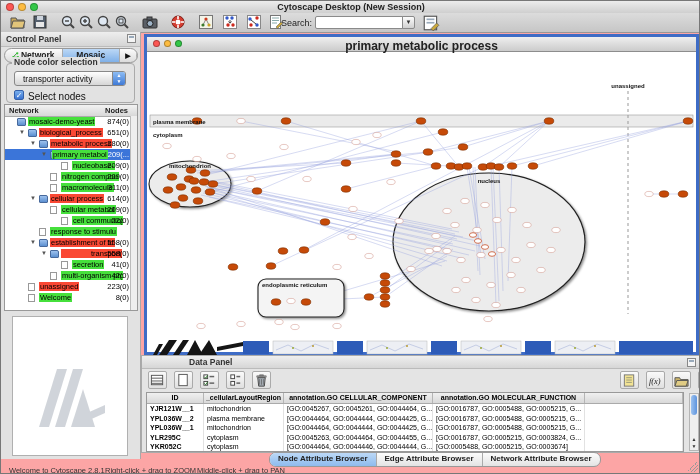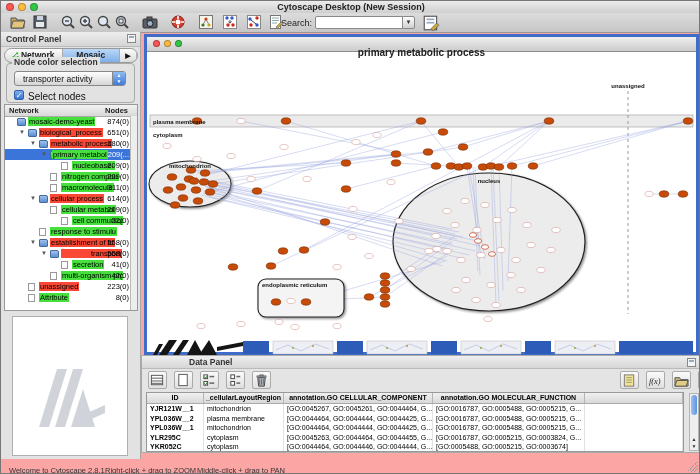--- a/index.html
+++ b/index.html
@@ -50,21 +50,21 @@
   .tico.file{background:#fff;border:1px solid #999;width:7px;height:8.5px;box-sizing:border-box;}
   .tlabel{position:absolute;top:1px;padding:0 1px;line-height:9px;}
   .tlabel.green{background:#46e03c;} .tlabel.red{background:#fa4834;}
   .tval{position:absolute;right:2px;top:1px;line-height:9px;}
   .trow.sel .tval{color:#fff;}
   #logo-panel{position:absolute;left:11px;top:284px;width:116px;height:140px;background:#fff;border:1px solid #b0b0b0;box-sizing:border-box;}
   
   #netframe{position:absolute;left:143px;top:33px;width:555px;height:321px;background:#3e6cc6;}
   #nf-inner{position:absolute;left:3px;top:3px;right:3px;bottom:3px;background:#fff;}
   #nf-titlebar{position:absolute;left:0;top:0;width:100%;height:14px;background:linear-gradient(#efefef,#cbcbcb);border-bottom:1px solid #8d8d8d;}
-  #nf-title{position:absolute;left:0;top:10px;width:100%;text-align:center;font-size:10px;font-weight:bold;color:#222;}
+  #nf-title{position:absolute;left:0;top:2px;width:100%;text-align:center;font-size:12px;font-weight:bold;color:#222;}
   .nfl{position:absolute;top:3px;width:7px;height:7px;border-radius:50%;border:1px solid rgba(0,0,0,.3);box-sizing:border-box;}
   #nfl1{left:6px;background:#fc5753;} #nfl2{left:17px;background:#fdbc40;} #nfl3{left:28px;background:#33c748;}
   #netcanvas{position:absolute;left:0;top:14px;}
   
   #dpanel{position:absolute;left:140px;top:354px;width:560px;height:98px;background:#e4e4e4;border:1px solid #aaa;box-sizing:border-box;}
   #dp-header{position:absolute;left:0;top:0;width:100%;height:12px;background:linear-gradient(#efefef,#d6d6d6);border-bottom:1px solid #bbb;}
   #dp-title{position:absolute;left:5px;top:1px;font-size:8.5px;font-weight:bold;color:#333;padding-left:42px;}
   #dp-float{right:4px;}
   #dp-toolbar{position:absolute;left:0;top:12px;width:100%;height:24px;}
   .dbtn{position:absolute;top:3px;width:19px;height:18px;background:linear-gradient(#fafafa,#e0e0e0);border:1px solid #aaa;border-radius:2px;padding:0;}
@@ -321,21 +321,21 @@
             <span class="tlabel green" style="left:56px;max-width:60px;overflow:hidden;display:inline-block;">multi-organism pro</span>
             <span class="tval">42(0)</span>
           </div>
           <div class="trow" style="top: 176px;">
             <span class="tico file" style="left:23px"></span>
             <span class="tlabel red" style="left:34px;max-width:82px;overflow:hidden;display:inline-block;">unassigned</span>
             <span class="tval">223(0)</span>
           </div>
           <div class="trow" style="top: 187px;">
             <span class="tico file" style="left:23px"></span>
-            <span class="tlabel green" style="left:34px;max-width:82px;overflow:hidden;display:inline-block;">Attribute</span>
+            <span class="tlabel green" style="left:34px;max-width:82px;overflow:hidden;display:inline-block;">Welcome</span>
             <span class="tval">8(0)</span>
           </div>
         </div>
       <div id="tree-scroll"></div>
     </div>
     <div id="logo-panel">
       <svg width="116" height="138" viewBox="0 0 116 138">
         <g fill="#ccd0d6" opacity="0.9">
           <polygon points="26,110 44,52 54,52 36,110"></polygon>
           <polygon points="42,110 60,52 70,52 52,110"></polygon>
@@ -687,17 +687,22 @@
           <div></div>
         </div>
       </div>
     <div id="dt-scroll">
       <div id="dt-thumb"></div>
       <div class="dt-arr" style="bottom:8px;">▲</div>
       <div class="dt-arr" style="bottom:1px;">▼</div>
     </div>
   </div>
 
+  <div id="ftabs">
+    <div class="ftab sel">Node Attribute Browser</div>
+    <div class="ftab">Edge Attribute Browser</div>
+    <div class="ftab">Network Attribute Browser</div>
+  </div>
   <span class="status" id="st-0">Welcome to Cytoscape 2.8.1</span>
   <span class="status" id="st-1">Right-click + drag to ZOOM</span>
   <span class="status" id="st-2">Middle-click + drag to PAN</span>
   <div id="grip"></div>
 </div>
 
 </body></html>

